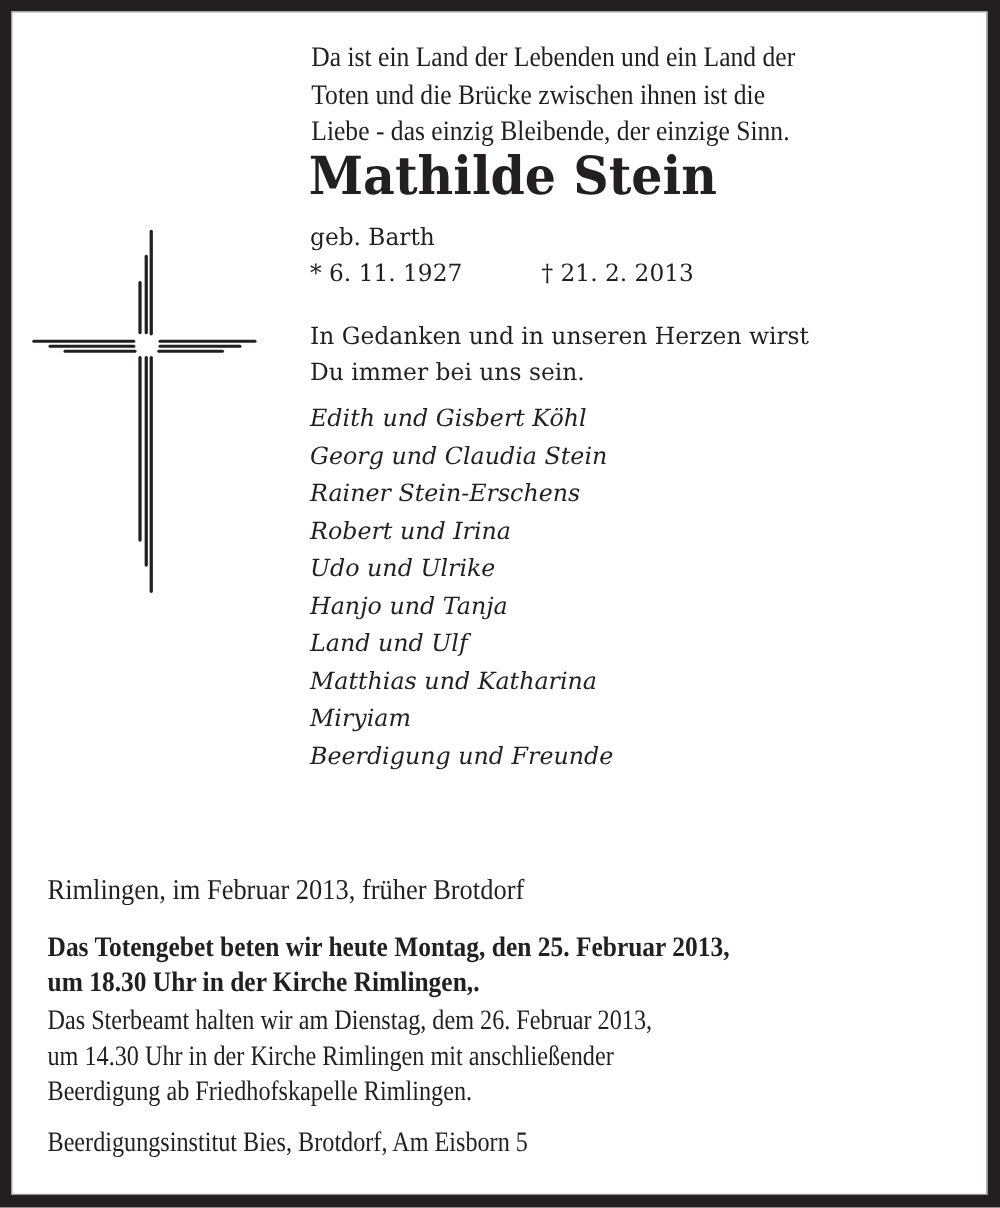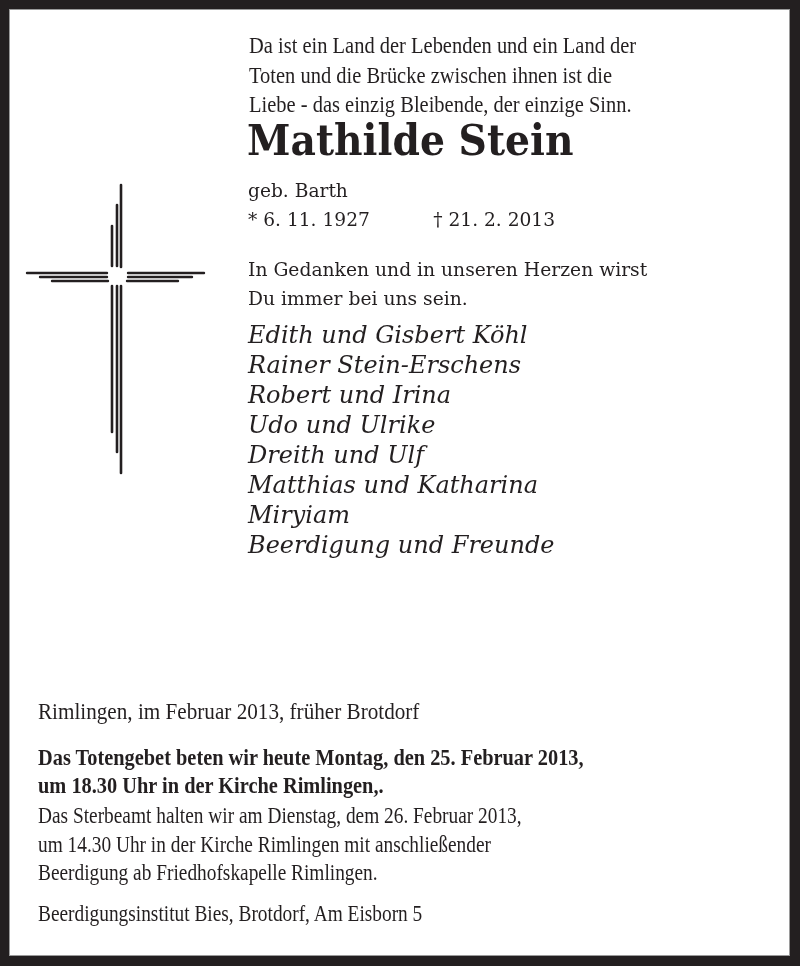--- a/index.html
+++ b/index.html
@@ -48,21 +48,21 @@
     .thought {
       left: 248px; top: 255px;
       font-family: "DejaVu Serif", serif;
       font-size: 19px; line-height: 29px;
       transform: scaleX(0.985); transform-origin: left top;
     }
     .mourners {
       left: 248px; top: 320px;
       font-family: "DejaVu Serif", serif;
       font-style: italic;
-      font-size: 24px; line-height: 30px;
+      font-size: 19px; line-height: 30px;
       transform: scaleX(1.0); transform-origin: left top;
     }
     .place {
       left: 38px; top: 697px;
       font-family: "Liberation Serif", "DejaVu Serif", serif;
       font-size: 23px; line-height: 30px;
       transform: scaleX(0.92); transform-origin: left top;
     }
     .prayer {
       left: 38px; top: 744px;
@@ -127,24 +127,26 @@
   <span class="death">† 21. 2. 2013</span>
 </div>
 
 <div class="abs thought">
   <span class="line">In Gedanken und in unseren Herzen wirst</span>
   <span class="line">Du immer bei uns sein.</span>
 </div>
 
 <div class="abs mourners">
   <span class="line">Edith und Gisbert Köhl</span>
+  <span class="line">Georg und Claudia Stein</span>
   <span class="line">Rainer Stein-Erschens</span>
   <span class="line">Robert und Irina</span>
   <span class="line">Udo und Ulrike</span>
-  <span class="line">Dreith und Ulf</span>
+  <span class="line">Hanjo und Tanja</span>
+  <span class="line">Land und Ulf</span>
   <span class="line">Matthias und Katharina</span>
   <span class="line">Miryiam</span>
   <span class="line">Beerdigung und Freunde</span>
 </div>
 
 <div class="abs place">Rimlingen, im Februar 2013, früher Brotdorf</div>
 
 <div class="abs prayer">
   <span class="line">Das Totengebet beten wir heute Montag, den 25. Februar 2013,</span>
   <span class="line">um 18.30 Uhr in der Kirche Rimlingen,.</span>

